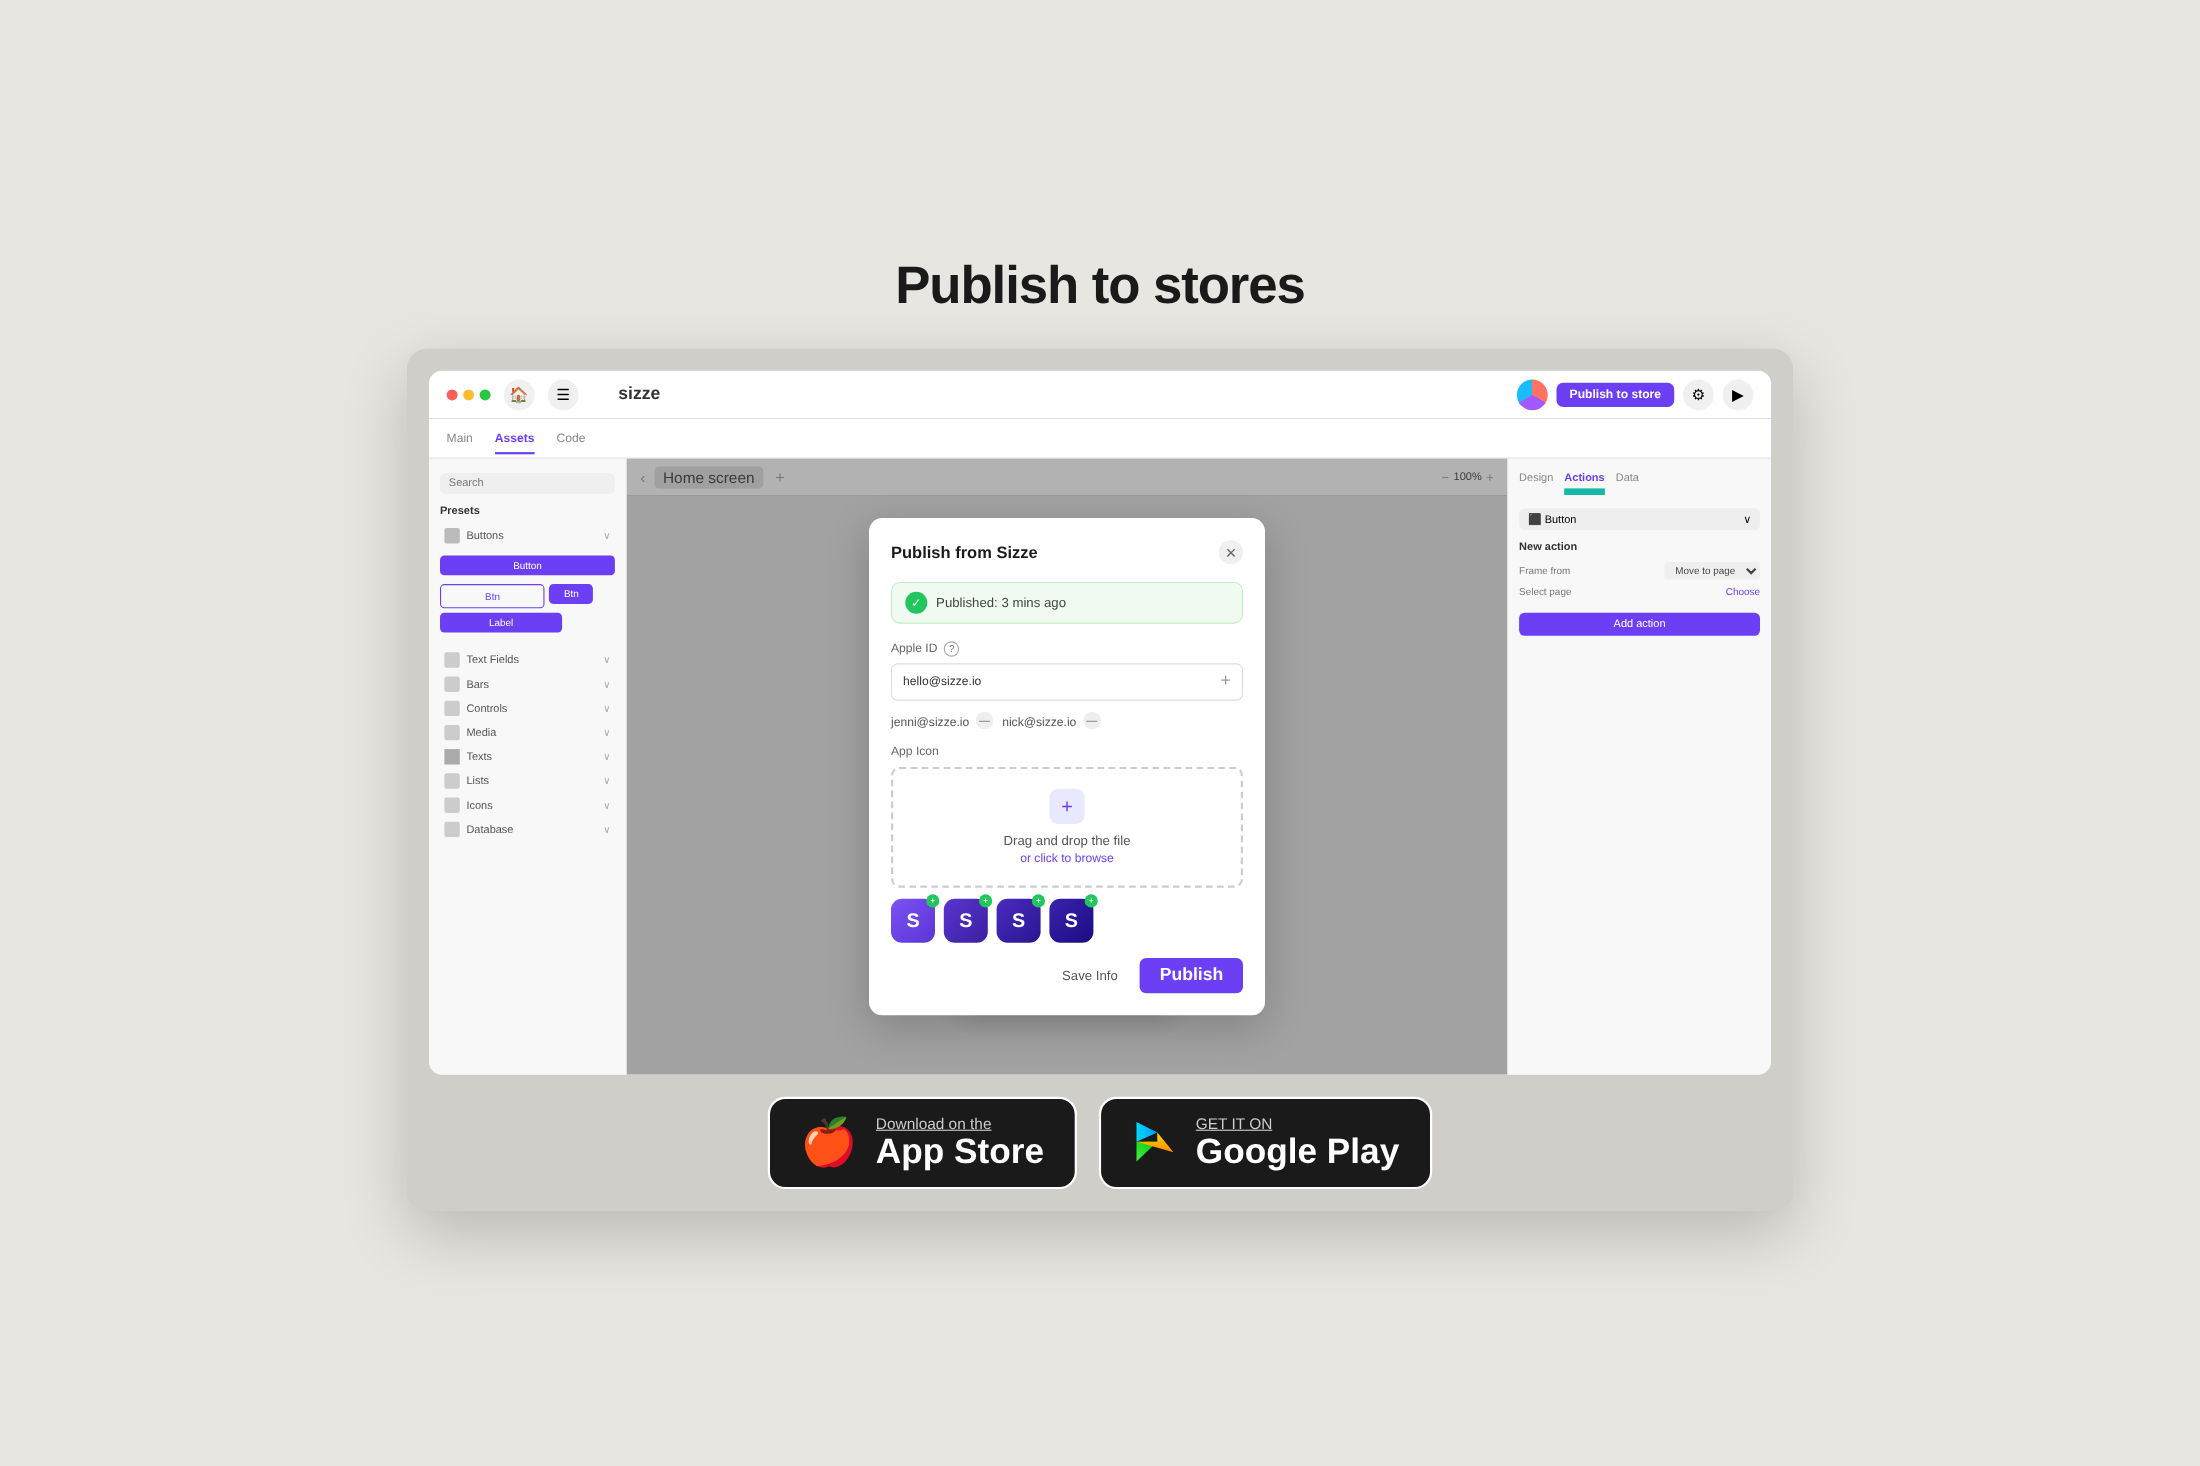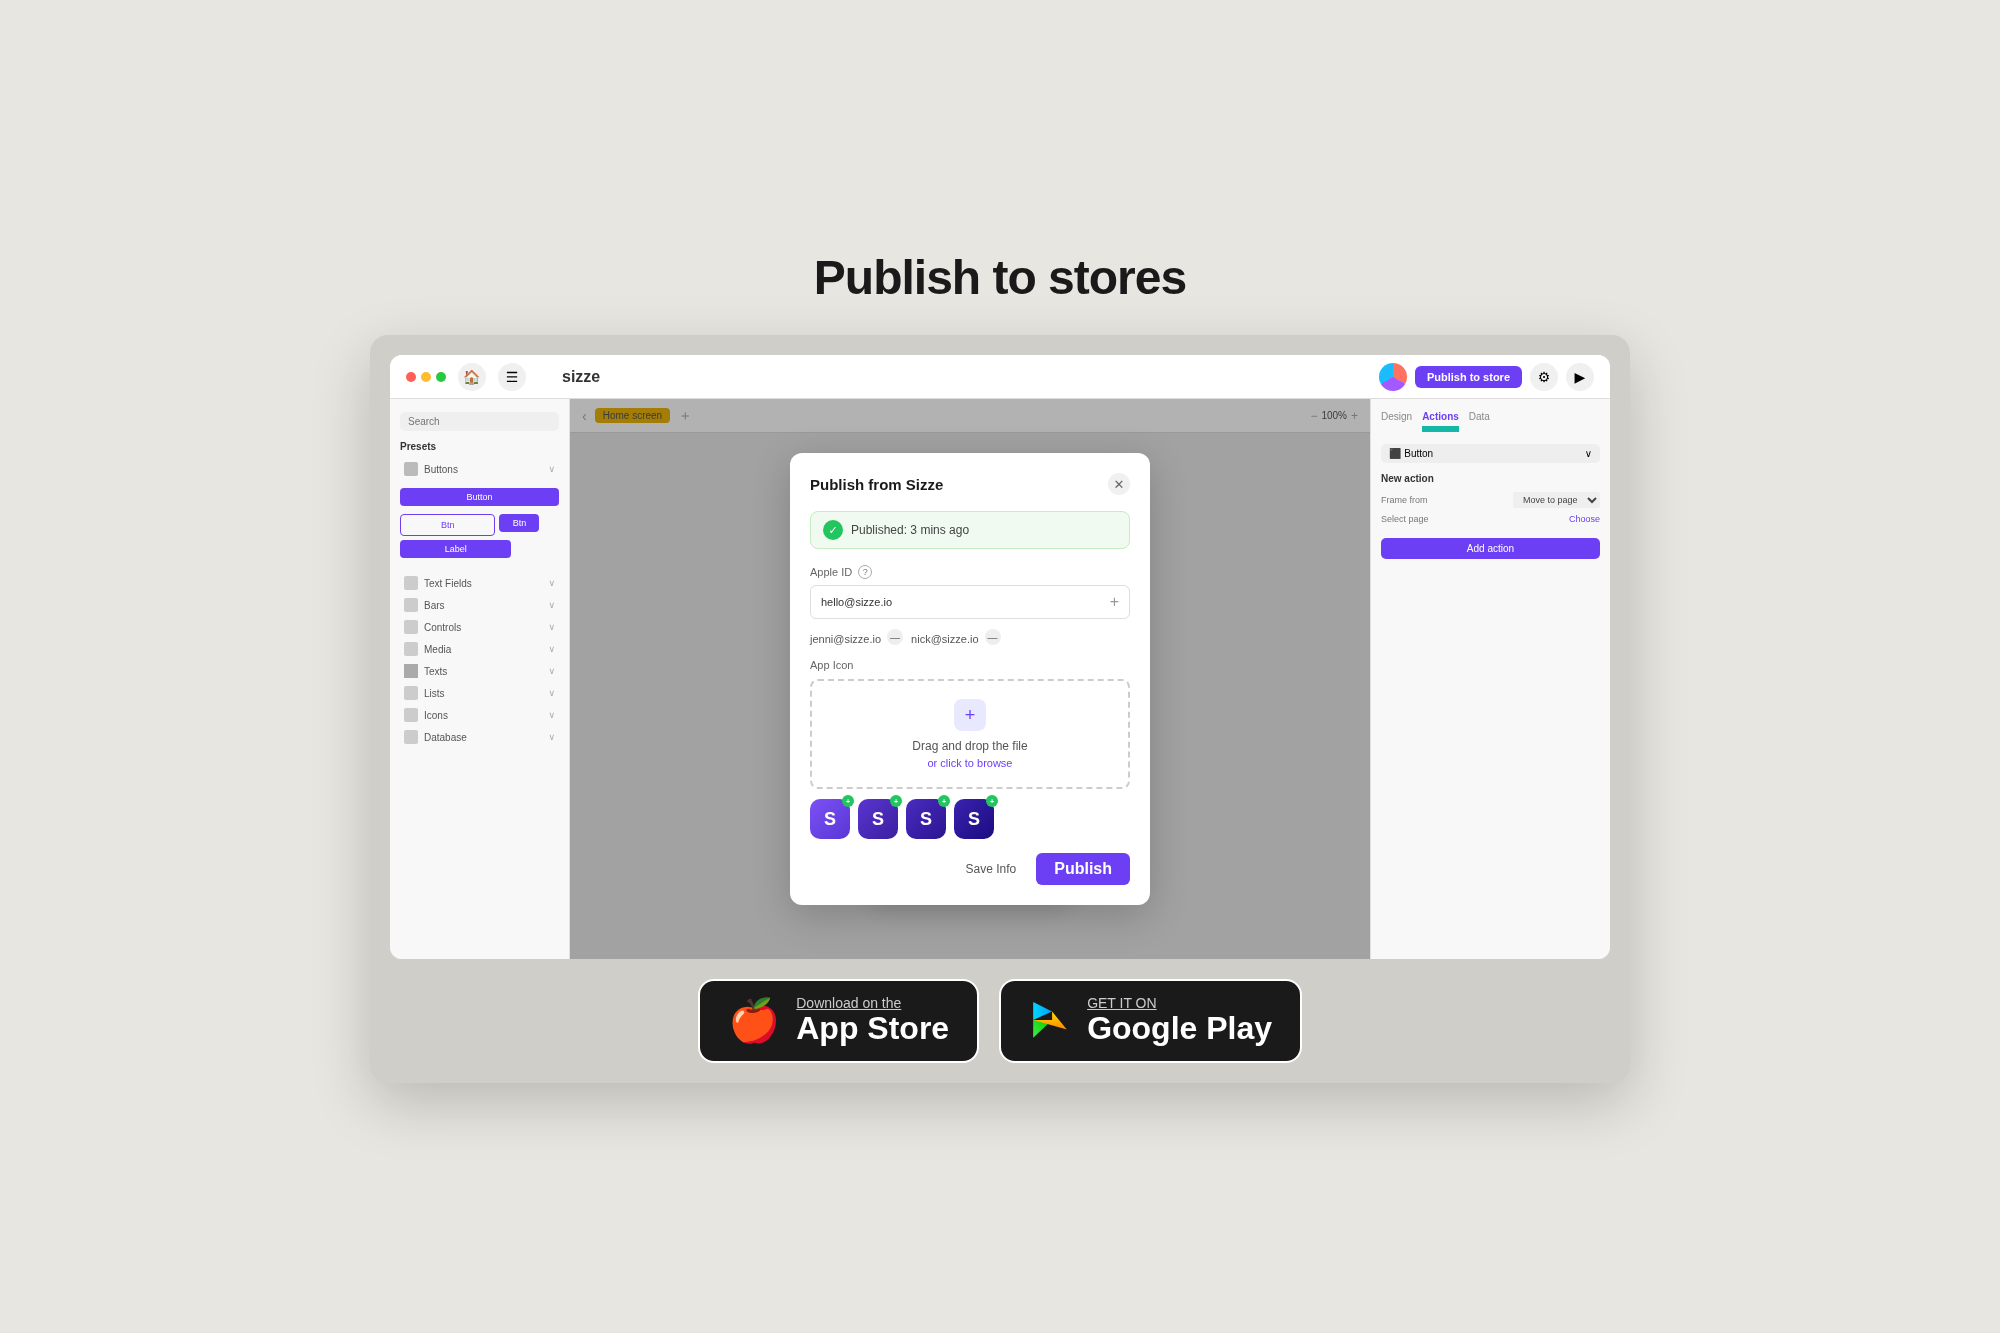--- a/index.html
+++ b/index.html
@@ -203,23 +203,23 @@
     .canvas-toolbar {
       background: #fff;
       border-bottom: 1px solid #ddd;
       display: flex;
       align-items: center;
       padding: 0 12px;
       height: 34px;
       gap: 8px;
     }
     .canvas-label {
-      font-size: 10px;
+      font-size: 14px;
       color: #555;
-      background: #eab308;
+      background: #e5e5e5;
       border-radius: 4px;
       padding: 2px 8px;
     }
     .canvas-body {
       flex: 1;
       display: flex;
       align-items: center;
       justify-content: center;
       position: relative;
     }
@@ -635,20 +635,25 @@
         <span class="top-bar-logo">sizze</span>
 
         <div class="top-bar-actions">
           <div class="figma-icon"></div>
           <button class="btn-publish-store">Publish to store</button>
           <div class="top-icon">⚙</div>
           <div class="top-icon">▶</div>
         </div>
       </div>
 
+      <div class="tabs-bar">
+        <span class="tab-item">Main</span>
+        <span class="tab-item active">Assets</span>
+        <span class="tab-item">Code</span>
+      </div>
 
       <div class="main-layout">
 
         <div class="left-sidebar">
           <input class="search-box" type="text" placeholder="Search" style="">
           <div class="sidebar-section-title">Presets</div>
           <div class="sidebar-item-row">
             <div class="sidebar-icon" style="background:#bbb;"></div>
             <span class="sidebar-item-label">Buttons</span>
             <span style="margin-left:auto;font-size:9px;color:#aaa;">∨</span>

